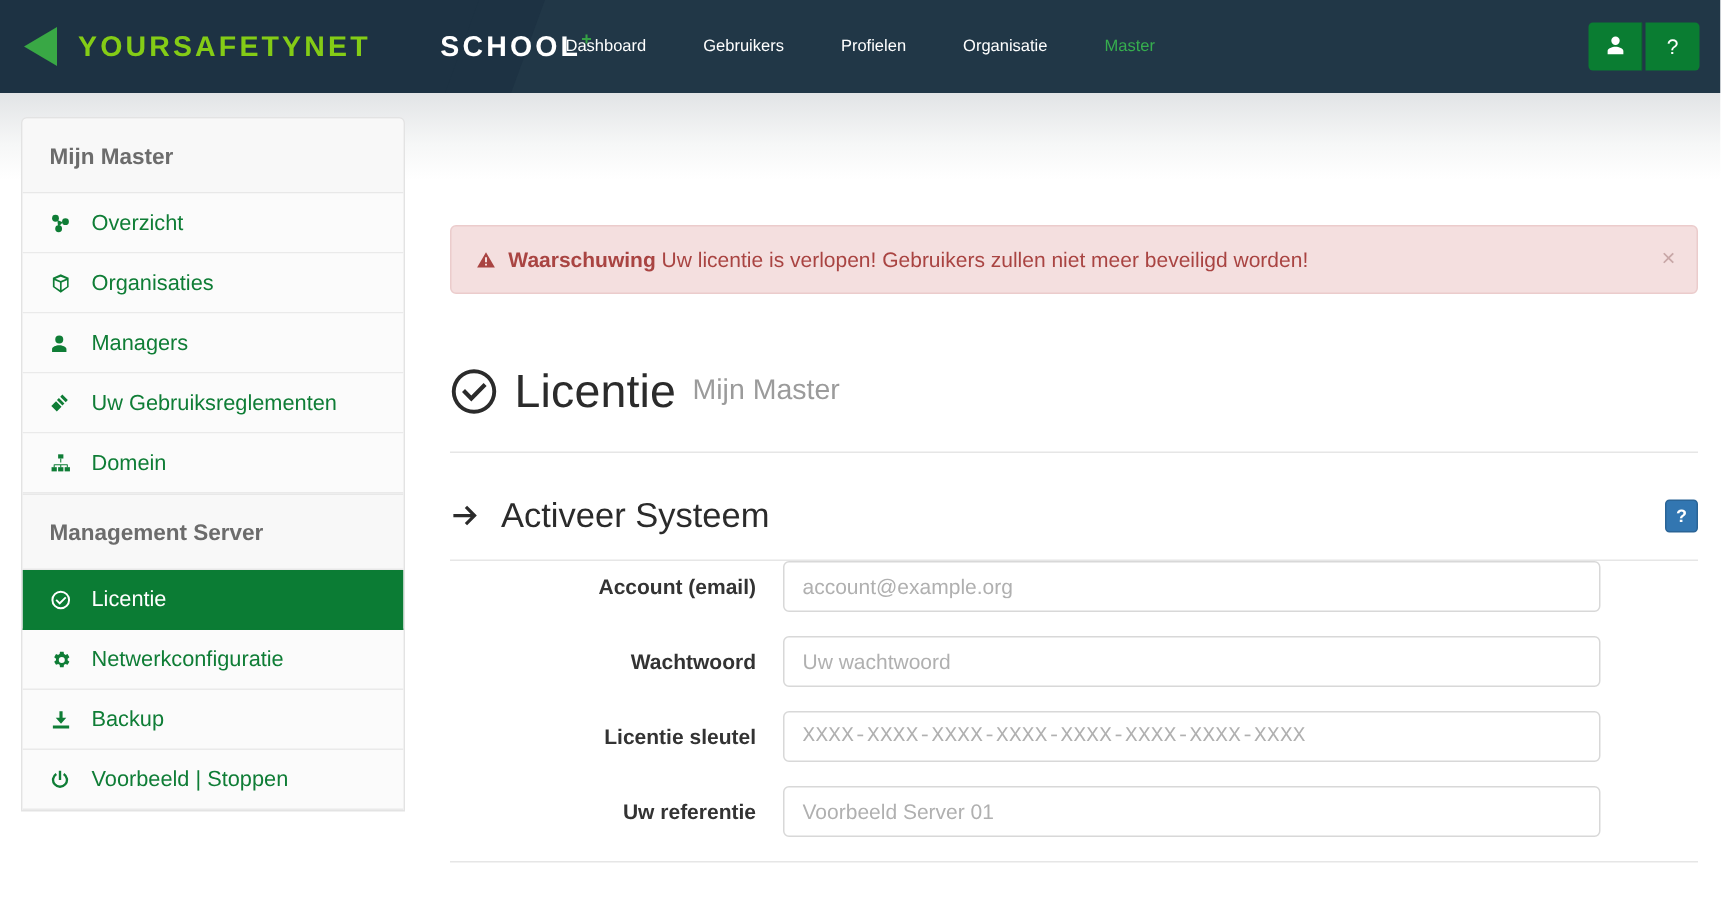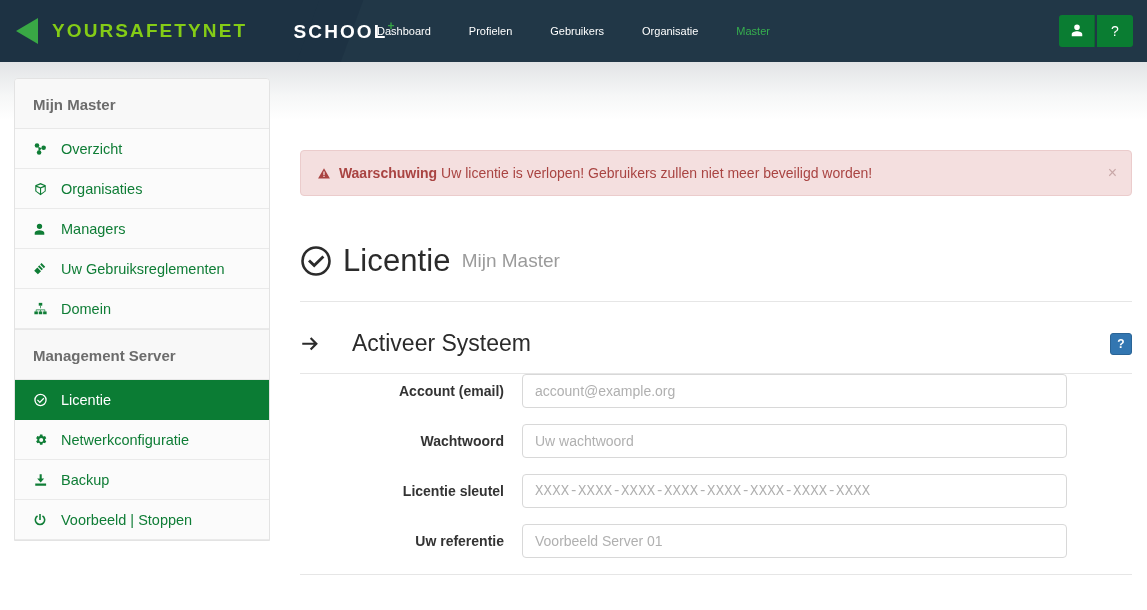--- a/index.html
+++ b/index.html
@@ -218,21 +218,20 @@
     color: #9b9b9b;
     margin-left: 11px;
   }
 
   .sec-head {
     display: flex;
     align-items: center;
     margin-top: 28px;
     padding-bottom: 16px;
     border-bottom: 1px solid #e6e6e6;
-    gap: 18px;
   }
   .sec-ico { margin-right: 12px; display: flex; }
   .sec-ico svg { fill: #2b2b2b; }
   .sec-title {
     font-size: 23px;
     color: #2b2b2b;
     font-weight: normal;
   }
   .help-btn {
     margin-left: auto;
@@ -300,22 +299,22 @@
 <div id="navbar">
   <div id="brand-area">
     <div class="logo-tri"></div>
     <div class="brand-text">
       <span class="brand-main">YOURSAFETYNET</span><span>&nbsp;</span><span class="brand-sub">SCHOOL</span><span class="brand-plus">+</span>
     </div>
   </div>
 
   <div id="nav-links">
     <a class="nav-link" href="#">Dashboard</a>
+    <a class="nav-link" href="#">Gebruikers</a>
     <a class="nav-link" href="#">Profielen</a>
-    <a class="nav-link" href="#">Gebruikers</a>
     <a class="nav-link" href="#">Organisatie</a>
     <a class="nav-link active" href="#">Master</a>
   </div>
 
   <div id="nav-right">
     <button class="nav-btn">
       <span>
         <svg width="14" height="14" viewBox="0 0 16 16">
             <path d="M8 8a3.2 3.2 0 1 0 0-6.4A3.2 3.2 0 0 0 8 8zm0 1.4c-2.6 0-6 1.3-6 3.1V15h12v-2.5c0-1.8-3.4-3.1-6-3.1z"></path>
           </svg>

